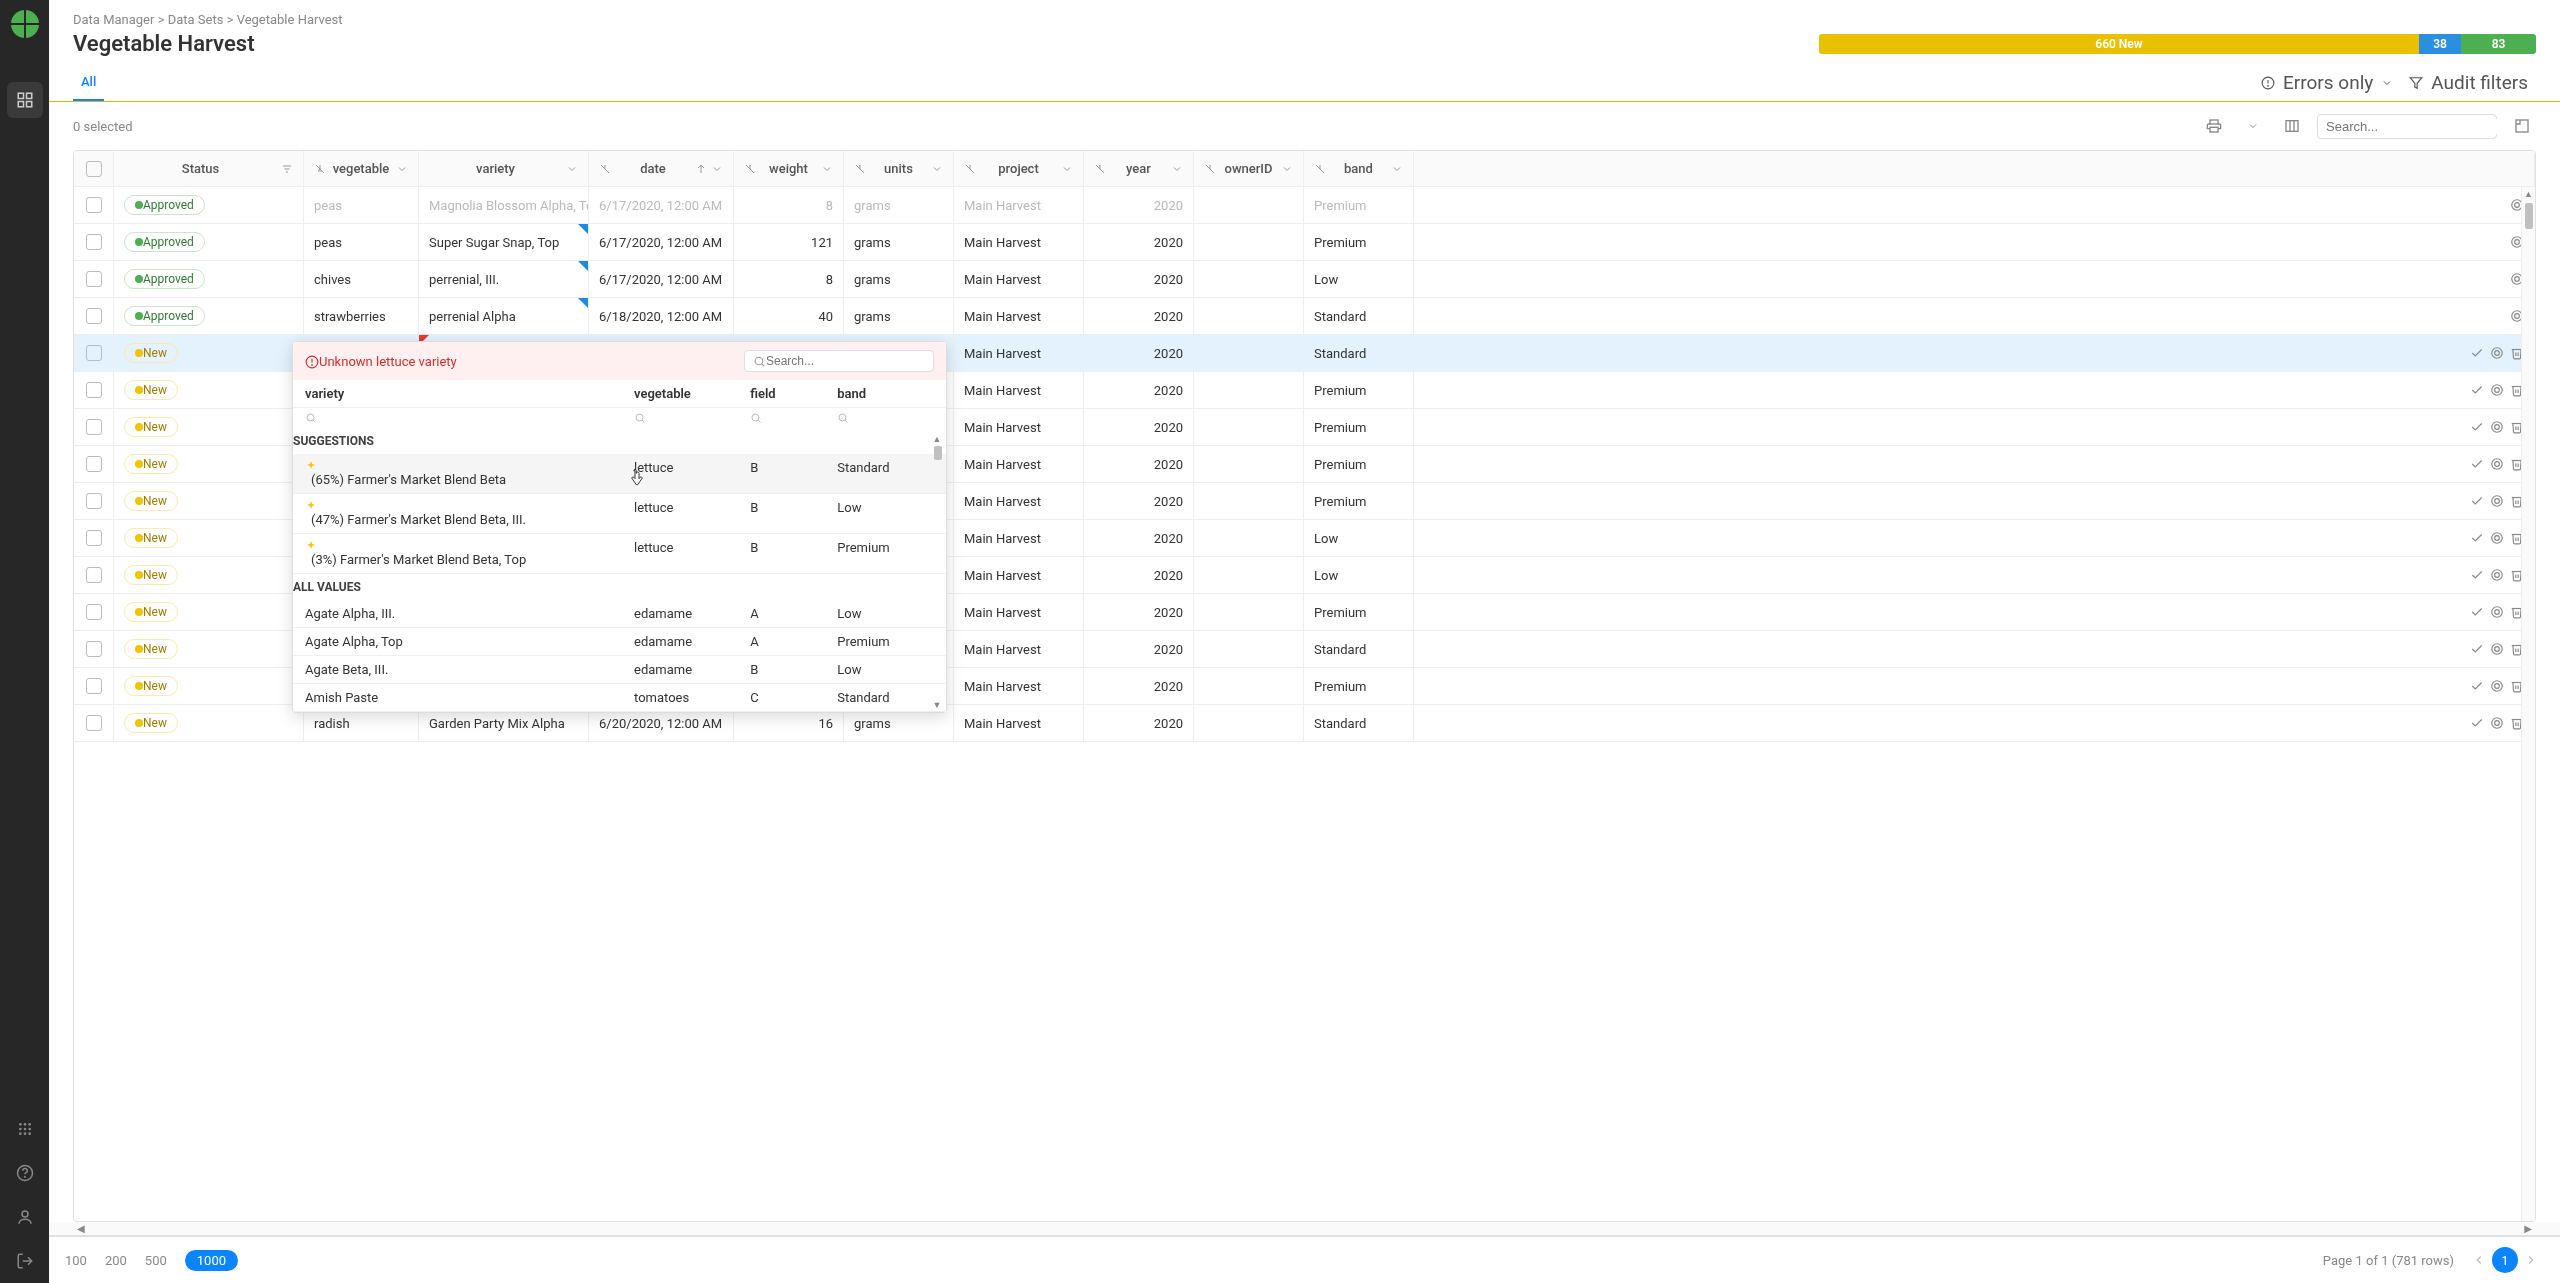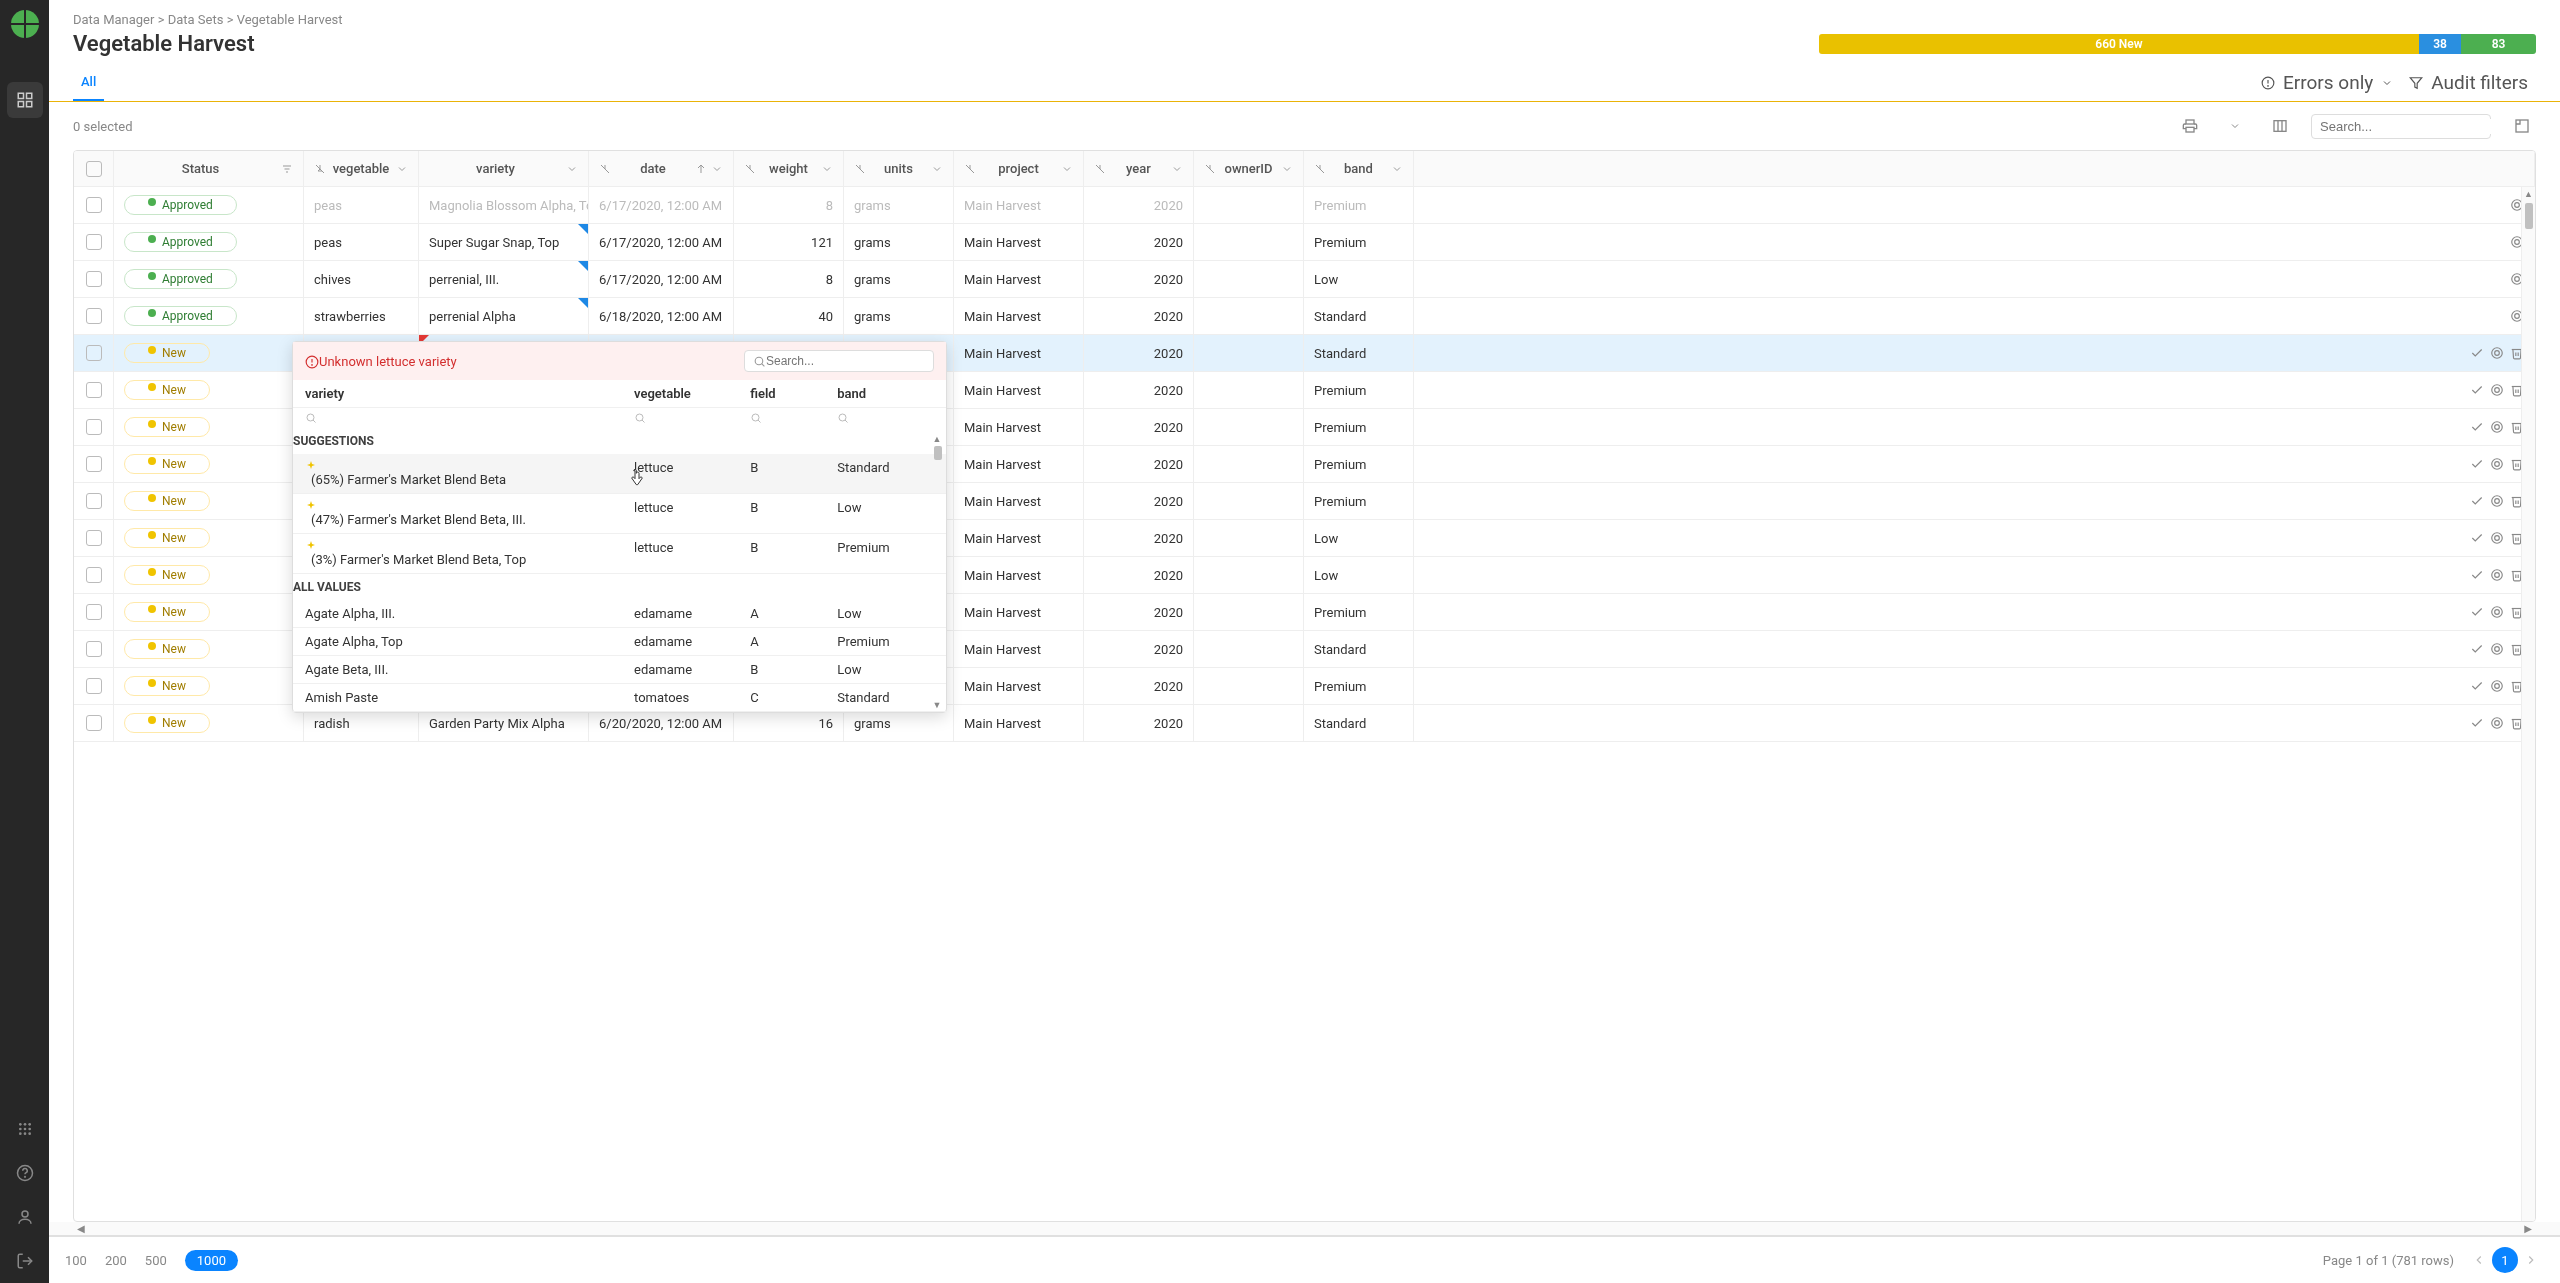--- a/index.html
+++ b/index.html
@@ -21,21 +21,21 @@
 .page-title { font-size: 22px; font-weight: 600; color: #333; }
 .progress-bars { margin-left: auto; display: flex; height: 20px; border-radius: 3px; overflow: hidden; font-size: 12px; font-weight: 600; color: #fff; }
 .pb-yellow { background: #e9c100; width: 600px; display:flex; align-items:center; justify-content:center; }
 .pb-blue { background: #2a8fe0; width: 42px; display:flex; align-items:center; justify-content:center; }
 .pb-green { background: #4caf50; width: 75px; display:flex; align-items:center; justify-content:center; }
 .tabs-row { display:flex; align-items:center; padding: 0 24px; border-bottom: 1px solid #eab308; }
 .tab { padding: 10px 8px; font-size: 13px; color: #888; cursor:pointer; border-bottom: 2px solid transparent; }
 .tab.active { color: #0a84ff; border-bottom-color: #0a84ff; font-weight:500; }
 .tabs-spacer { flex:1; }
 .topt { display:flex; align-items:center; gap:8px; color:#555; font-size:19px; padding:4px 8px; cursor:pointer; }
-.toolbar-row { display:flex; align-items:center; padding: 10px 24px; gap:17px; }
+.toolbar-row { display:flex; align-items:center; padding: 10px 24px; gap:11px; }
 .sel-count { color:#888; font-size:13px; }
 .tb-spacer { flex:1; }
 .icon-btn { display:inline-flex; align-items:center; justify-content:center; width:28px; height:28px; color:#888; cursor:pointer; border-radius:4px; }
 .search-box { display:flex; align-items:center; border:1px solid #ddd; border-radius:4px; padding:4px 8px; width:180px; }
 .search-box input { border:none; outline:none; flex:1; font-size:13px; }
 .grid-wrap { flex:1; overflow:hidden; position:relative; padding: 0 24px; }
 .grid { border:1px solid #e0e0e0; border-radius:4px; height:100%; position:relative; overflow:hidden; }
 .thead-row, .trow { display:flex; align-items:stretch; border-bottom:1px solid #eee; min-height:36px; }
 .thead-row { background:#fafafa; position:sticky; top:0; z-index:2; }
 .th, .td { border-right:1px solid #eee; padding:8px 10px; display:flex; align-items:center; font-size:13px; position:relative; overflow:hidden; white-space:nowrap; }
@@ -46,21 +46,21 @@
 .c-veg { width:115px; }
 .c-var { width:170px; }
 .c-date { width:145px; }
 .c-wt { width:110px; justify-content:flex-end; }
 .c-units { width:110px; }
 .c-proj { width:130px; }
 .c-year { width:110px; justify-content:flex-end; }
 .c-own { width:110px; }
 .c-band { width:110px; }
 .c-act { flex:1; min-width:100px; justify-content:flex-end; gap:6px; }
-.status-pill { display:inline-flex; align-items:flex-start; gap:6px; border:1px solid; border-radius:12px; padding:2px 23px; font-size:12px; }
+.status-pill { display:inline-flex; align-items:center; gap:0; border:1px solid; border-radius:12px; padding:2px 10px; font-size:12px; }
 .dot { width:8px; height:8px; border-radius:50%; }
 .status-approved { border-color:#c8e6c9; color:#2e7d32; }
 .status-approved .dot { background:#4caf50; }
 .status-new { border-color:#ffe9a8; color:#a07d00; }
 .status-new .dot { background:#f0c400; }
 .chkbox { width:16px; height:16px; border:1.5px solid #bbb; border-radius:3px; cursor:pointer; }
 .flag-blue { position:absolute; top:0; right:0; width:0; height:0; border-left:10px solid transparent; border-top:10px solid #1e88e5; }
 .flag-red { position:absolute; top:0; left:0; width:0; height:0; border-right:10px solid transparent; border-top:10px solid #e53935; }
 .trow.partial-top .td { color:#bbb; }
 .trow.highlighted { background:#e3f2fd; }

